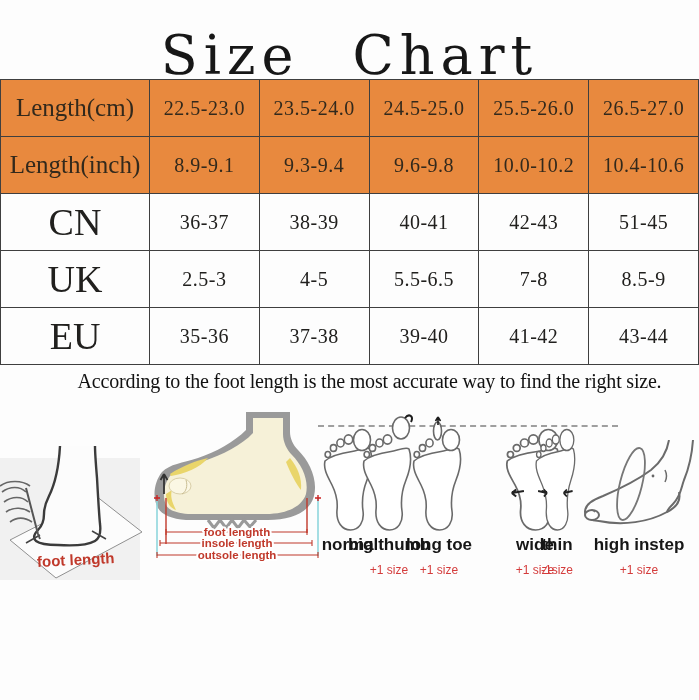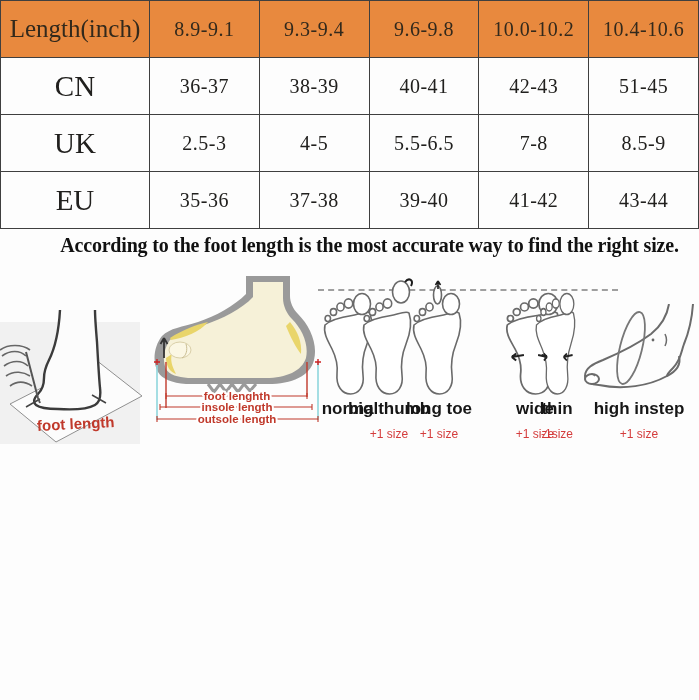--- a/index.html
+++ b/index.html
@@ -18,25 +18,25 @@
   table.size-table {
     width:699px; border-collapse:collapse; table-layout:fixed;
   }
   table.size-table td {
     border:1px solid var(--table_border,#3f3f3f);
     height:57px; text-align:center; vertical-align:middle;
     font-size:20px; color:#21201e; letter-spacing:0.5px;
   }
   table.size-table td.lab { font-size:25px; letter-spacing:0; }
   table.size-table tr.orange-row td { background:var(--table_header_bg,#e8893e); color:#32291c; }
-  table.size-table tr.plain-row td.lab { font-size:29px; }
+  table.size-table tr.plain-row td.lab { font-size:38px; }
   
   .note {
     margin-top:5px; height:30px; text-align:center;
-    font-weight:700; font-size:20px; color:#111; letter-spacing:-0.2px;
+    font-weight:400; font-size:20px; color:#111; letter-spacing:-0.2px;
     font-family:"Liberation Serif", serif;
     padding-left:40px;
   }
   
   .illustrations { position:relative; height:213px; margin-top:2px; }
   .abs { position:absolute; }
   .dashed-line {
     position:absolute; left:318px; top:23px; width:300px; height:0;
     border-top:2px dashed #9f9f9f;
   }
@@ -64,31 +64,40 @@
     font-family:"Liberation Sans", sans-serif; font-weight:700;
     font-size:11.5px; fill:var(--measure_red,#c0392b);
     paint-order:stroke; stroke:#fff; stroke-width:4px; stroke-linejoin:round;
   }
 </style>
 </head>
 <body>
 
 <div class="page">
 
+  <h1 class="title">Size Chart</h1>
 
   <table class="size-table">
     <colgroup>
         <col style="width:149px">
         <col>
         <col>
         <col>
         <col>
         <col>
       </colgroup>
     <tbody>
+        <tr class="orange-row">
+      <td class="lab">Length(cm)</td>
+      <td>22.5-23.0</td>
+      <td>23.5-24.0</td>
+      <td>24.5-25.0</td>
+      <td>25.5-26.0</td>
+      <td>26.5-27.0</td>
+    </tr>
     <tr class="orange-row">
       <td class="lab">Length(inch)</td>
       <td>8.9-9.1</td>
       <td>9.3-9.4</td>
       <td>9.6-9.8</td>
       <td>10.0-10.2</td>
       <td>10.4-10.6</td>
     </tr>
     <tr class="plain-row">
       <td class="lab">CN</td>

